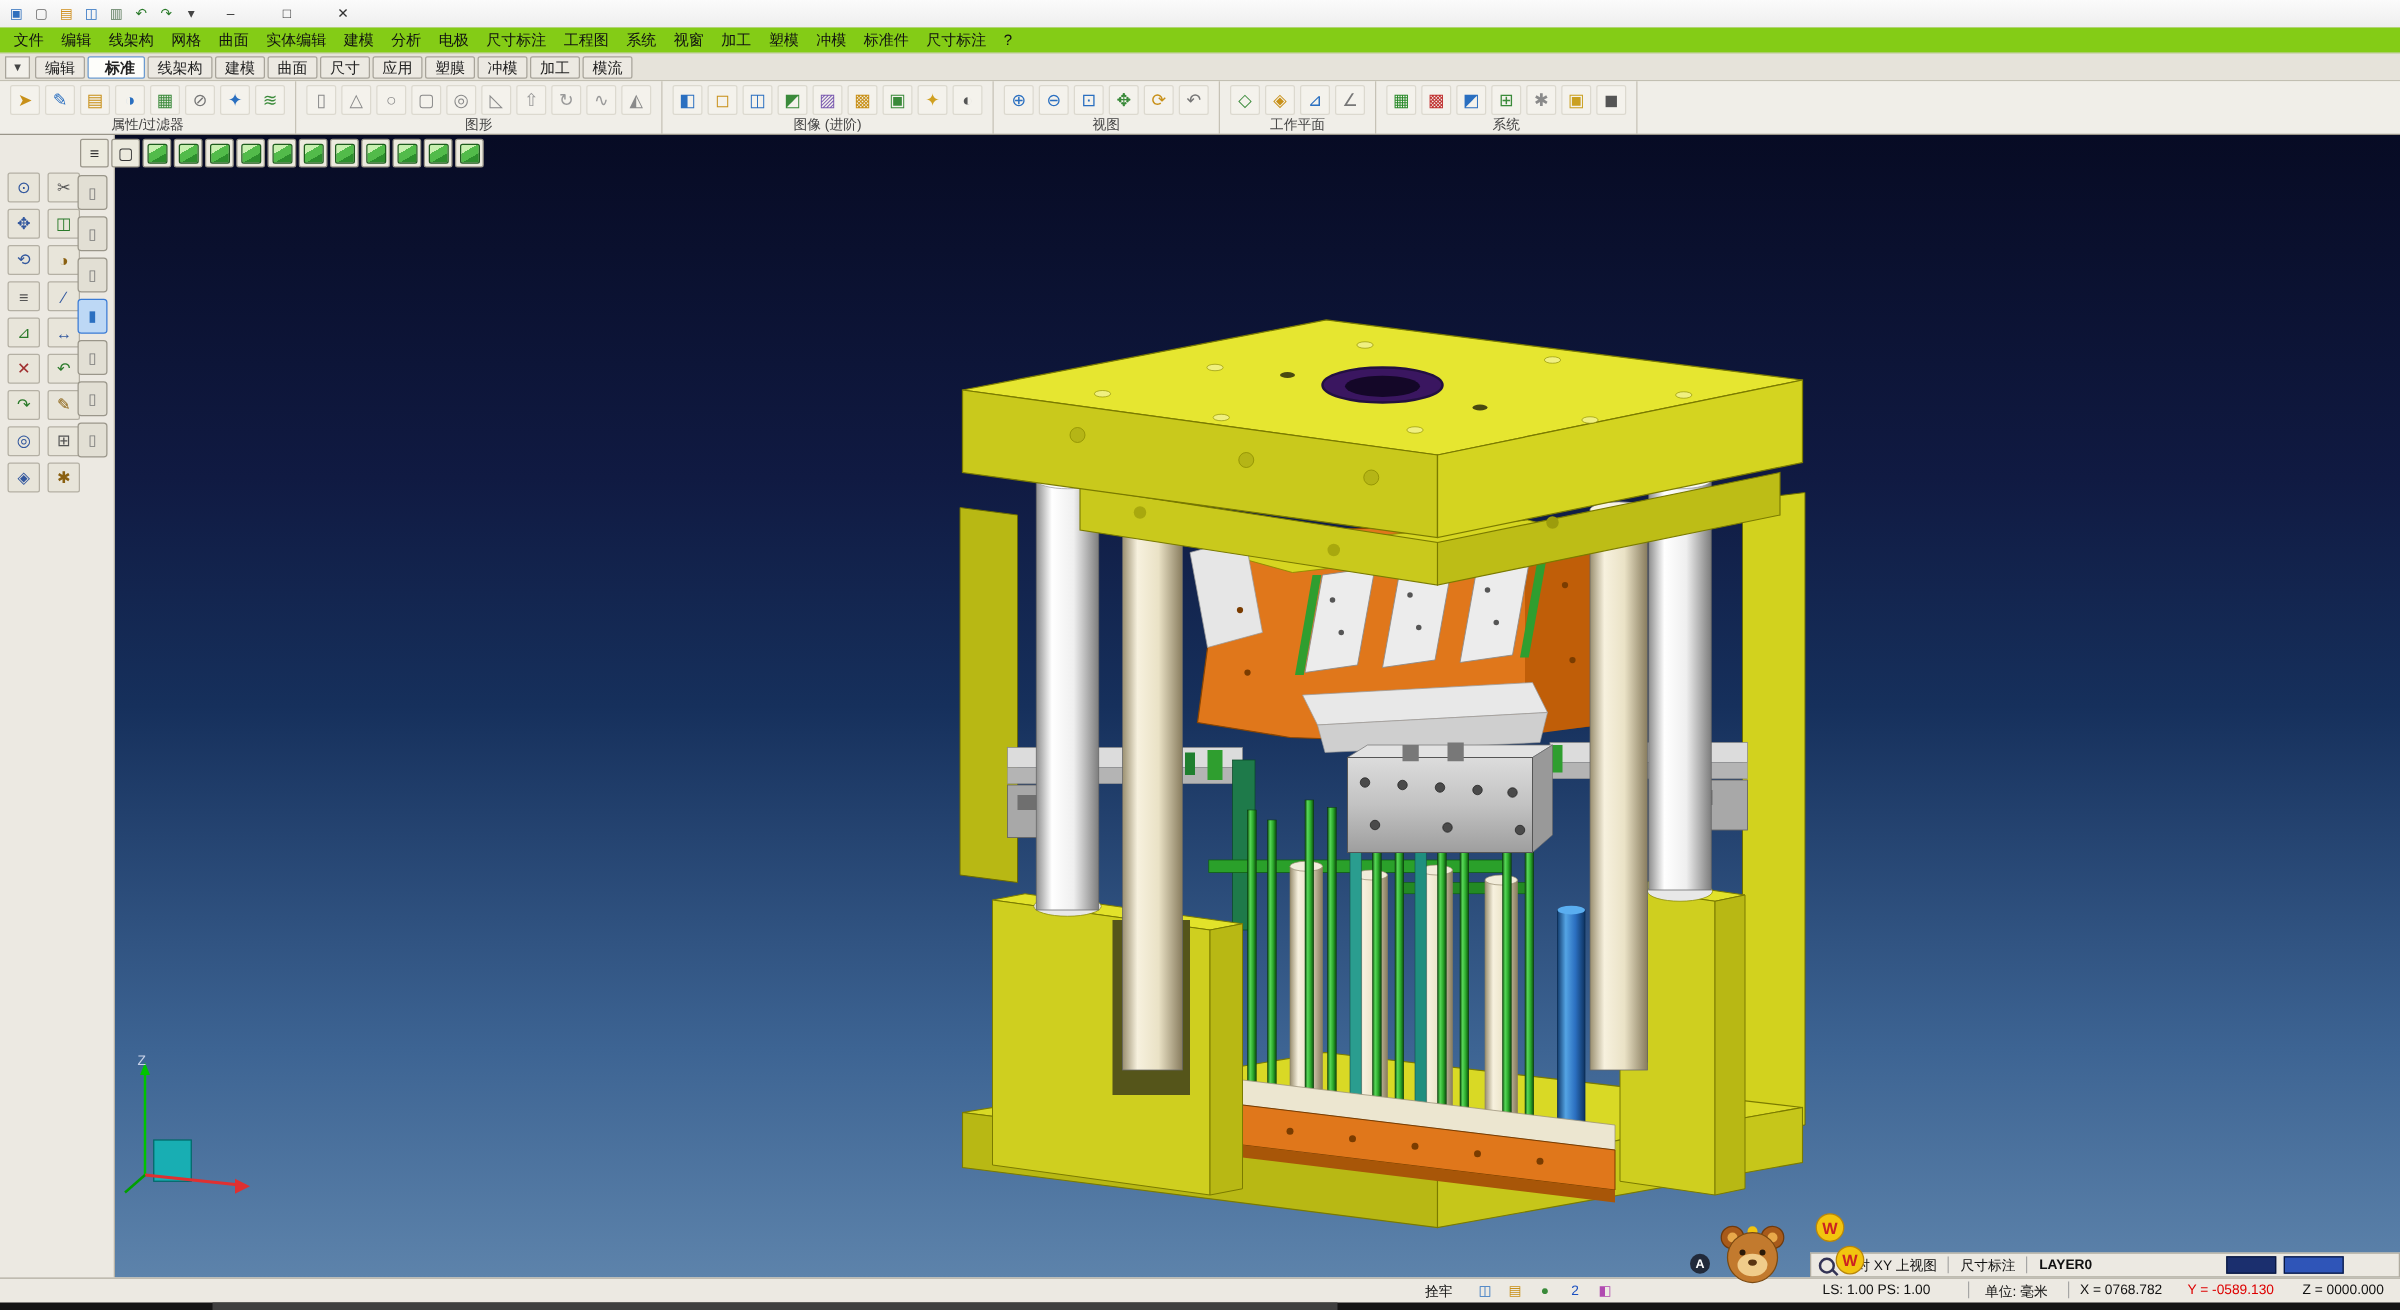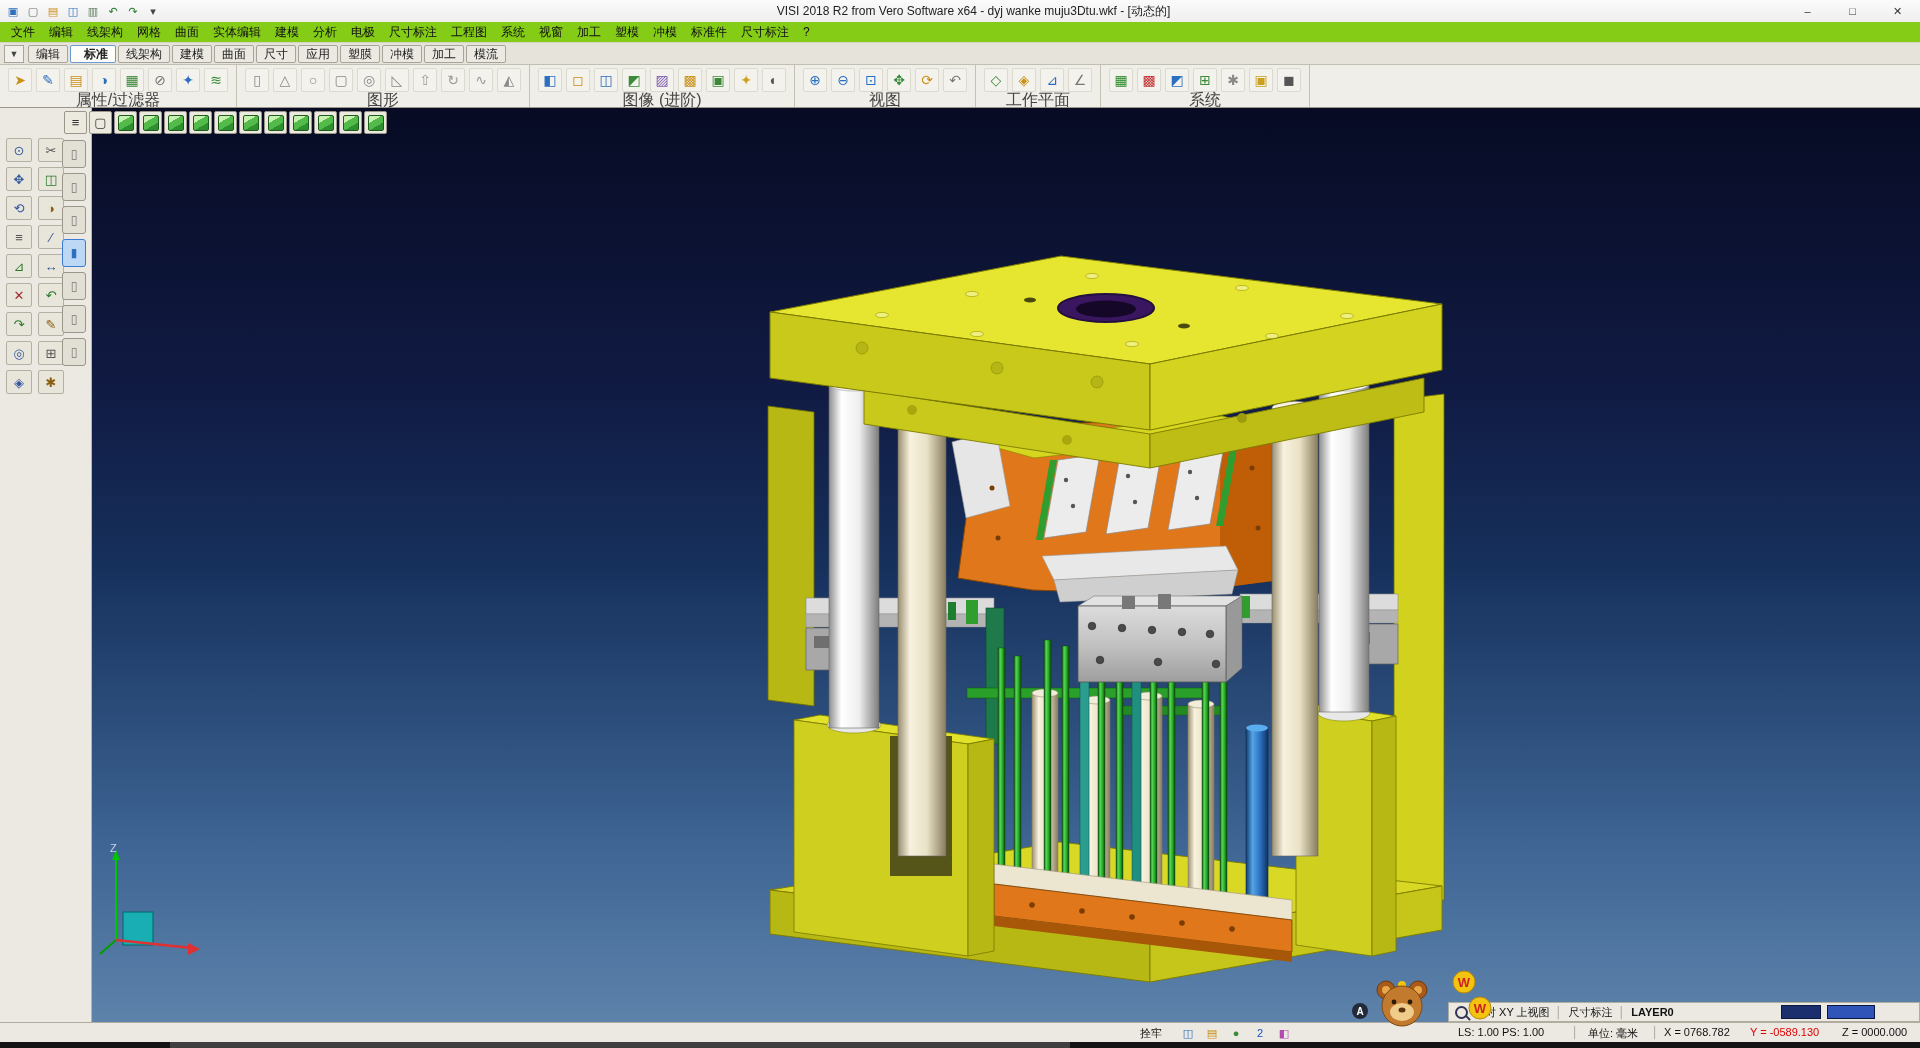--- a/index.html
+++ b/index.html
@@ -23,21 +23,21 @@
   .tab-dropdown{width:18px;height:16px;line-height:16px;text-align:center;border:1px solid #a8a49a;background:#f2f0ea;margin-right:4px;font-size:9px;color:#444;}
   .tabs{display:flex;}
   .tab{height:16px;line-height:16px;padding:0 7px;font-size:12px;background:#ece9e2;border:1px solid #a8a49a;border-radius:2px;margin-right:2px;color:#222;white-space:nowrap;}
   .tab.selected{background:#fdfdfa;border-color:#6a9ad0;font-weight:bold;padding-left:13px;}
 
   
   .ribbon{position:absolute;top:65px;left:0;width:1920px;height:43px;background:#f0eee8;border-bottom:1px solid #9a968a;display:flex;box-sizing:border-box;}
   .rgroup{display:flex;flex-direction:column;border-right:1px solid #c6c2b6;padding:1px 8px 0;}
   .ricons{display:flex;gap:4px;align-items:center;height:27px;}
   .ricon{width:22px;height:22px;line-height:22px;text-align:center;font-size:14px;background:#f4f2ec;border:1px solid #dcd9cf;border-radius:2px;}
-  .rlabel{text-align:center;font-size:16px;color:#444;line-height:14px;white-space:nowrap;}
+  .rlabel{text-align:center;font-size:11px;color:#444;line-height:14px;white-space:nowrap;}
 
   
   .left-panel{position:absolute;top:108px;left:0;width:92px;height:914px;background:#ece9e2;border-right:1px solid #b8b4a8;box-sizing:border-box;}
   .toolbox{display:grid;grid-template-columns:26px 26px;gap:5px 6px;margin:30px 0 0 6px;}
   .tool{width:24px;height:22px;background:#e8e5da;border:1px solid #b4b0a4;border-radius:2px;display:flex;align-items:center;justify-content:center;font-size:13px;}
 
   .snapshot-strip{position:absolute;left:62px;top:140px;display:flex;flex-direction:column;gap:5px;z-index:6;}
   .snap{width:22px;height:26px;background:#e2dfd4;border:1px solid #9a968a;border-radius:3px;display:flex;align-items:center;justify-content:center;color:#777;font-size:12px;}
   .snap.selected{background:#bdd8f5;border-color:#3a7bd5;color:#2a6fc0;}
 
@@ -88,21 +88,20 @@
         <div class="qat-icon" style="color: rgb(42, 111, 192);">◫</div>
 
         <div class="qat-icon" style="color: rgb(90, 122, 90);">▥</div>
 
         <div class="qat-icon" style="color: rgb(42, 122, 42);">↶</div>
 
         <div class="qat-icon" style="color: rgb(42, 122, 42);">↷</div>
 
         <div class="qat-icon" style="color: rgb(68, 68, 68);">▾</div>
       </div>
-    <div class="title-text">VISI 2018 R2 from Vero Software x64 - dyj wanke muju3Dtu.wkf - [动态的]</div>
     <div class="win-controls">
       <div class="win-btn">–</div>
       <div class="win-btn">□</div>
       <div class="win-btn">✕</div>
     </div>
   </div>
 
   <div class="menubar">
 
       <span class="menu-item">文件</span>

